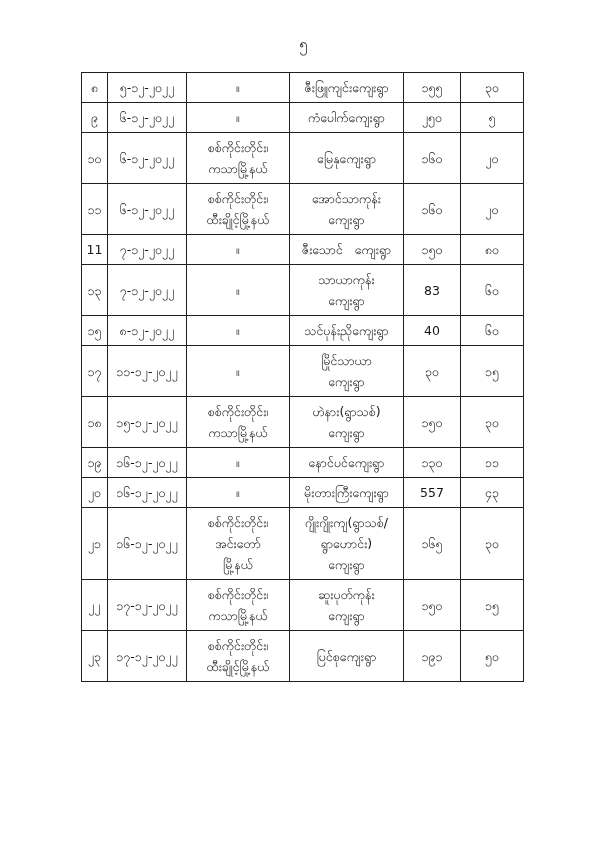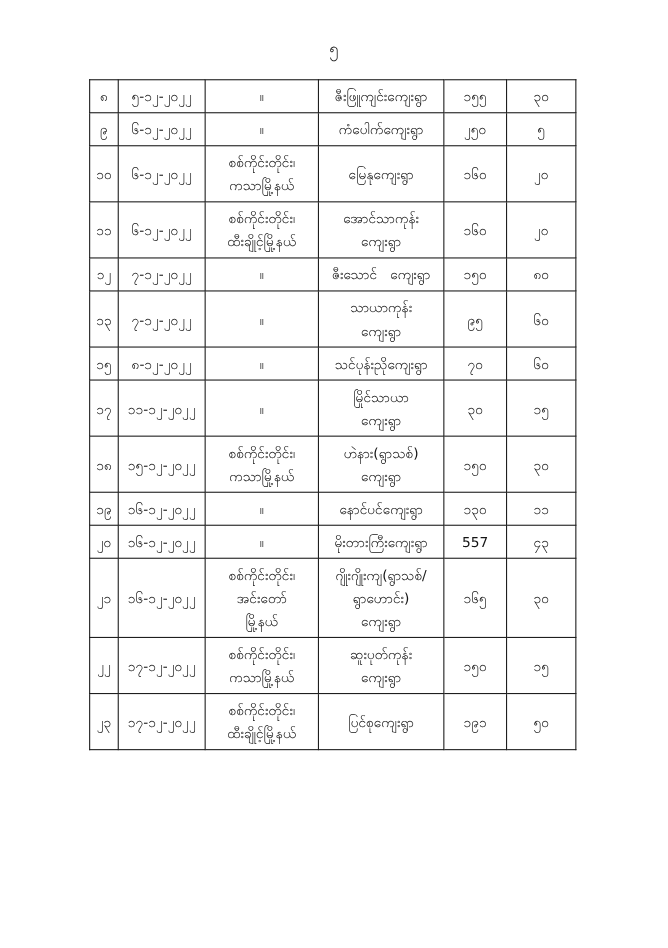--- a/index.html
+++ b/index.html
@@ -98,42 +98,42 @@
           <td>၁၁</td>
           <td>၆-၁၂-၂၀၂၂</td>
           <td>စစ်ကိုင်းတိုင်း၊
 ထီးချိုင့်မြို့နယ်</td>
           <td>အောင်သာကုန်း
 ကျေးရွာ</td>
           <td>၁၆၀</td>
           <td>၂၀</td>
         </tr>
         <tr>
-          <td>၁၂</td>
+          <td>11</td>
           <td>၇-၁၂-၂၀၂၂</td>
           <td>။</td>
           <td>ဇီးသောင်   ကျေးရွာ</td>
           <td>၁၅၀</td>
           <td>၈၀</td>
         </tr>
         <tr>
           <td>၁၃</td>
           <td>၇-၁၂-၂၀၂၂</td>
           <td>။</td>
           <td>သာယာကုန်း
 ကျေးရွာ</td>
-          <td>၉၅</td>
+          <td>83</td>
           <td>၆၀</td>
         </tr>
         <tr>
           <td>၁၅</td>
           <td>၈-၁၂-၂၀၂၂</td>
           <td>။</td>
           <td>သင်ပုန်းညိုကျေးရွာ</td>
-          <td>၇၀</td>
+          <td>40</td>
           <td>၆၀</td>
         </tr>
         <tr>
           <td>၁၇</td>
           <td>၁၁-၁၂-၂၀၂၂</td>
           <td>။</td>
           <td>မြိုင်သာယာ
 ကျေးရွာ</td>
           <td>၃၀</td>
           <td>၁၅</td>

